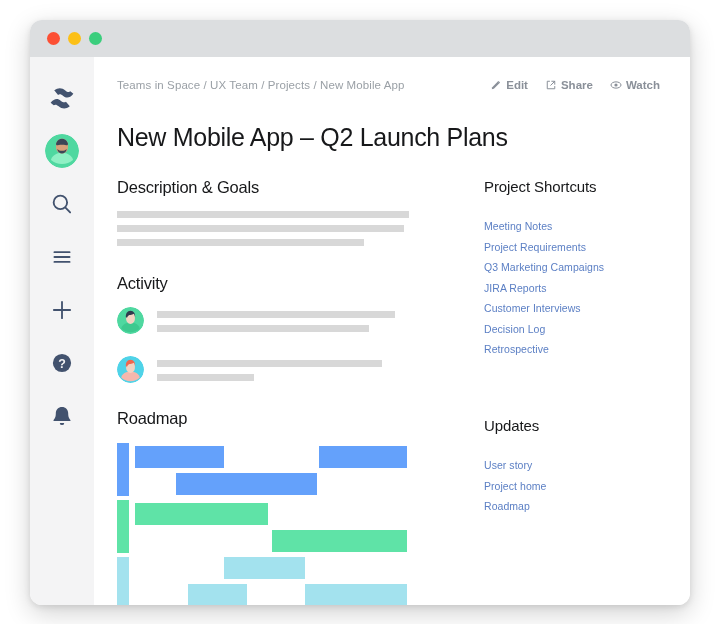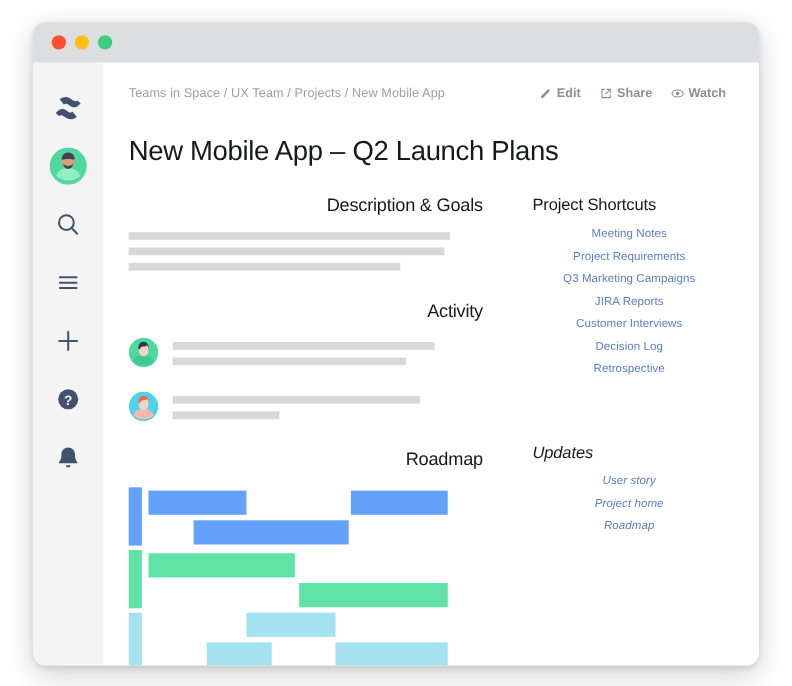--- a/index.html
+++ b/index.html
@@ -107,52 +107,51 @@
 
   .columns { display: flex; margin-top: 26px; }
   .col-main { width: 322px; flex: 0 0 322px; }
   .col-side { flex: 1 1 auto; padding-left: 45px; }
 
   .h2 {
     font-size: 16.5px;
     color: #17181a;
     font-weight: 400;
     letter-spacing: -0.2px;
-    text-align: right;
   }
 
   .bars { margin-top: 14px; }
   .bar { height: 7px; background: #d8d8d8; margin-bottom: 7px; }
 
   
   .section-activity { margin-top: 28px; }
   .activity-list { margin-top: 14px; }
   .activity-item { display: flex; gap: 13px; margin-bottom: 17px; align-items: flex-start; }
   .activity-avatar { width: 27px; height: 27px; border-radius: 50%; overflow: hidden; flex: 0 0 27px; }
   .activity-bars { flex: 1 1 auto; padding-top: 4px; }
 
   
   .section-roadmap { margin-top: 21px; }
   .gantt { margin-top: 15px; position: relative; height: 163px; }
   .gantt-marker { position: absolute; left: 0; width: 12px; }
   .gantt-bar { position: absolute; height: 22px; }
 
   
   .h2-side { font-size: 15px; color: #17181a; font-weight: 400; letter-spacing: -0.1px; }
-  .link-list { margin-top: 11px; text-align: center; }
+  .link-list { margin-top: 25px; }
   .side-link {
     display: block;
     font-size: 10.5px;
     color: #5b7fc4;
     margin-bottom: 8.5px;
     text-decoration: none;
     cursor: pointer;
     letter-spacing: 0.05px;
   }
-  .updates-block { margin-top: 62px; font-style: italic; }
+  .updates-block { margin-top: 62px; }
 </style>
 </head>
 <body>
 
 <div class="window">
 
   <div class="titlebar">
     <span class="dot red"></span>
     <span class="dot yellow"></span>
     <span class="dot green"></span>

